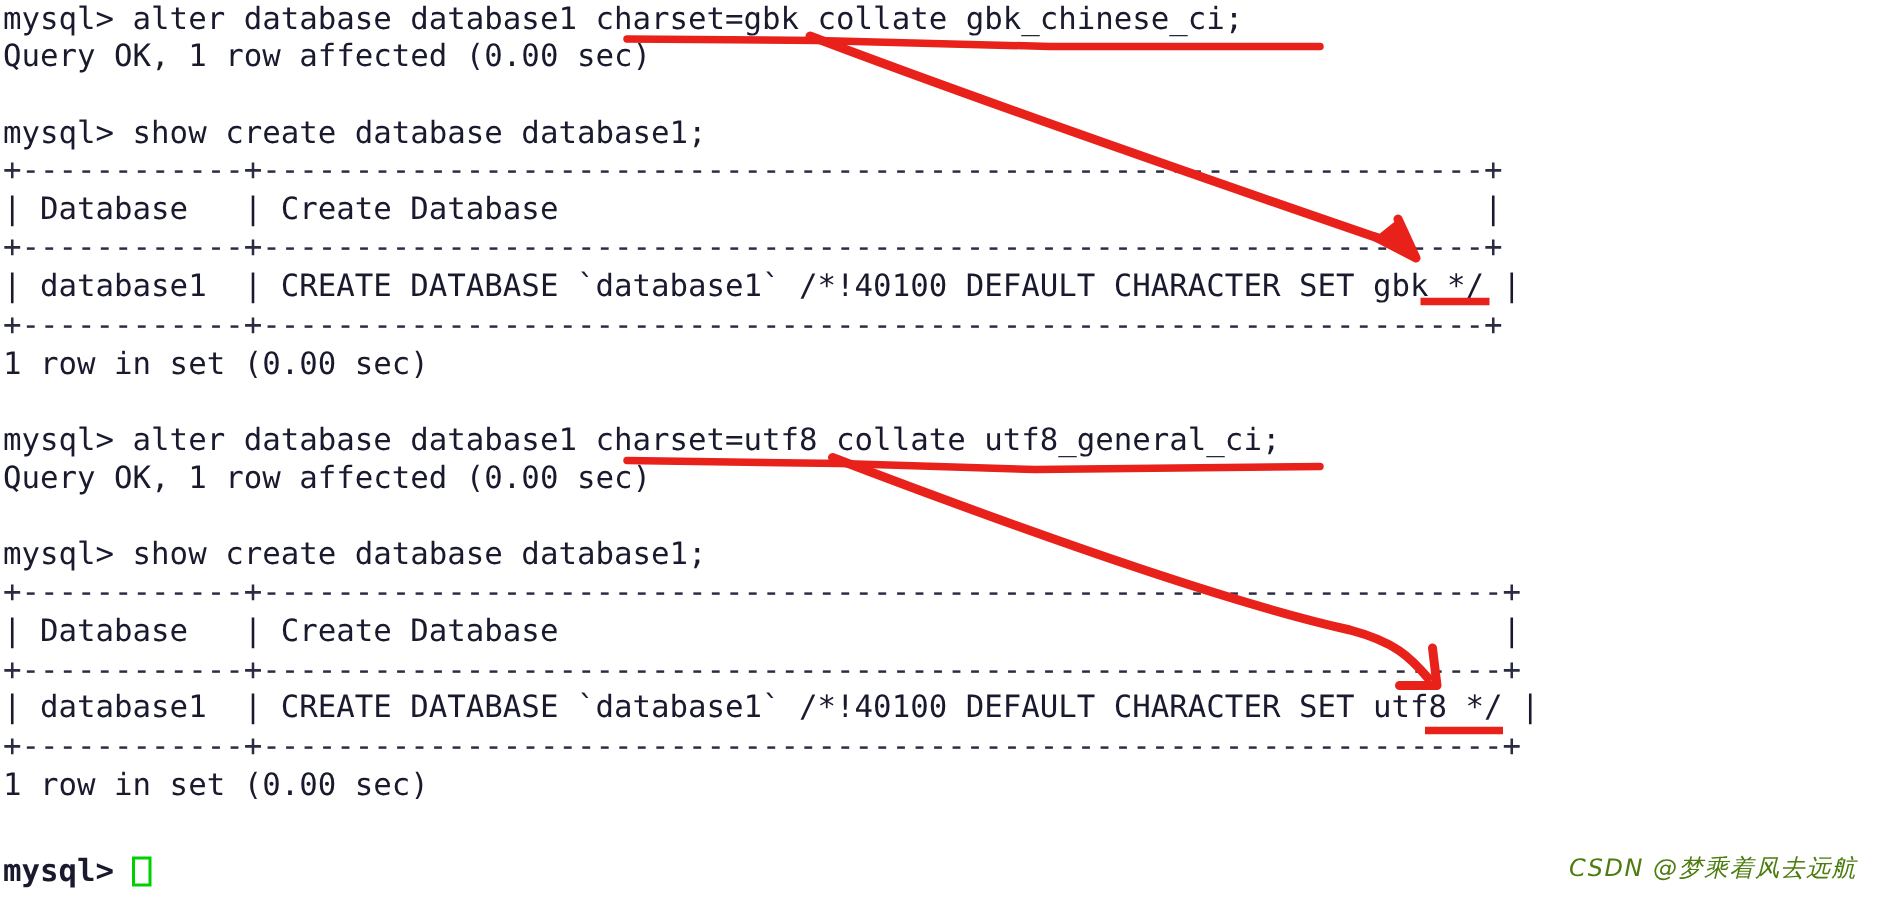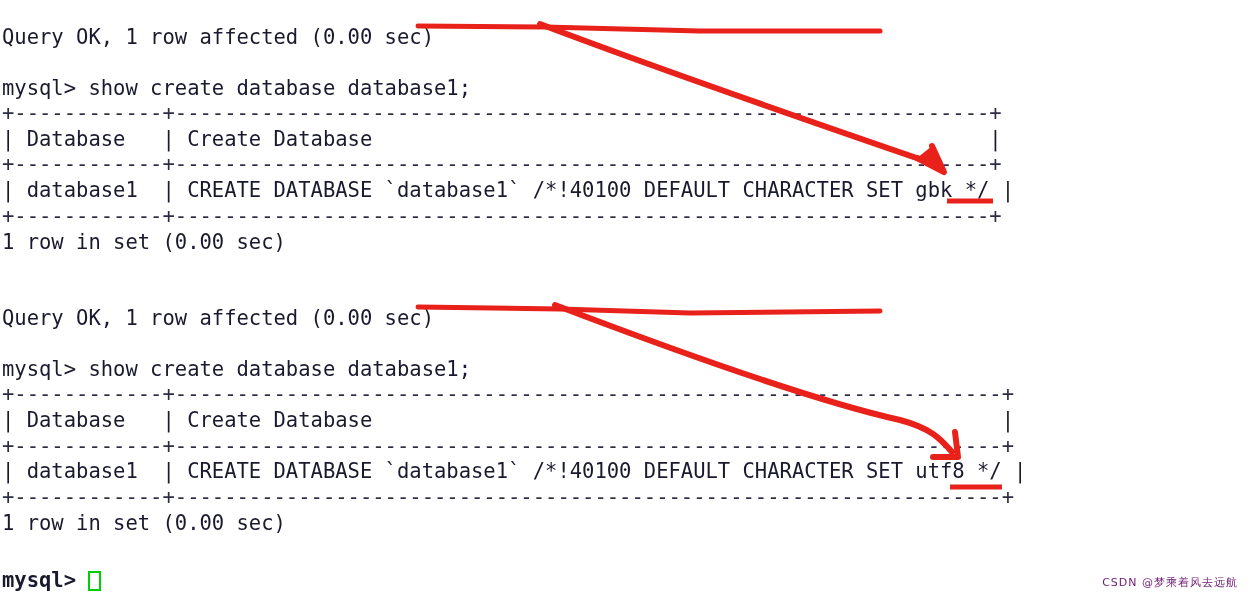--- a/index.html
+++ b/index.html
@@ -66,38 +66,41 @@
     width: 1258px;
     height: 600px;
     pointer-events: none;
   }
 
   #watermark {
     position: absolute;
     right: 20px;
     bottom: 10px;
     font-family: "DejaVu Sans", "Liberation Sans", sans-serif;
-    font-size: 11px;
-    color: #701a75;
+    font-size: 16px;
+    color: #4d7c0f;
     letter-spacing: 1px;
     white-space: nowrap;
+    font-style: italic;
   }
 </style>
 </head>
 <body>
 
 <div id="terminal">
+    <div class="line" style="top: 0px;">mysql&gt; alter database database1 charset=gbk collate gbk_chinese_ci;</div>
     <div class="line" style="top: 25px;">Query OK, 1 row affected (0.00 sec)</div>
     <div class="line" style="top: 76px;">mysql&gt; show create database database1;</div>
     <div class="line rule" style="top: 101px;">+------------+------------------------------------------------------------------+</div>
     <div class="line" style="top: 127px;">| Database   | Create Database                                                  |</div>
     <div class="line rule" style="top: 152px;">+------------+------------------------------------------------------------------+</div>
     <div class="line" style="top: 178px;">| database1  | CREATE DATABASE `database1` /*!40100 DEFAULT CHARACTER SET gbk */ |</div>
     <div class="line rule" style="top: 204px;">+------------+------------------------------------------------------------------+</div>
     <div class="line" style="top: 230px;">1 row in set (0.00 sec)</div>
+    <div class="line" style="top: 281px;">mysql&gt; alter database database1 charset=utf8 collate utf8_general_ci;</div>
     <div class="line" style="top: 306px;">Query OK, 1 row affected (0.00 sec)</div>
     <div class="line" style="top: 357px;">mysql&gt; show create database database1;</div>
     <div class="line rule" style="top: 382px;">+------------+-------------------------------------------------------------------+</div>
     <div class="line" style="top: 408px;">| Database   | Create Database                                                   |</div>
     <div class="line rule" style="top: 434px;">+------------+-------------------------------------------------------------------+</div>
     <div class="line" style="top: 459px;">| database1  | CREATE DATABASE `database1` /*!40100 DEFAULT CHARACTER SET utf8 */ |</div>
     <div class="line rule" style="top: 485px;">+------------+-------------------------------------------------------------------+</div>
     <div class="line" style="top: 511px;">1 row in set (0.00 sec)</div>
     <div class="cursor-line" style="top: 568px; font-weight: bold;"><span>mysql&gt; </span><span class="cursor-box" style="border-color: rgb(0, 208, 0);"></span></div>
   </div>

